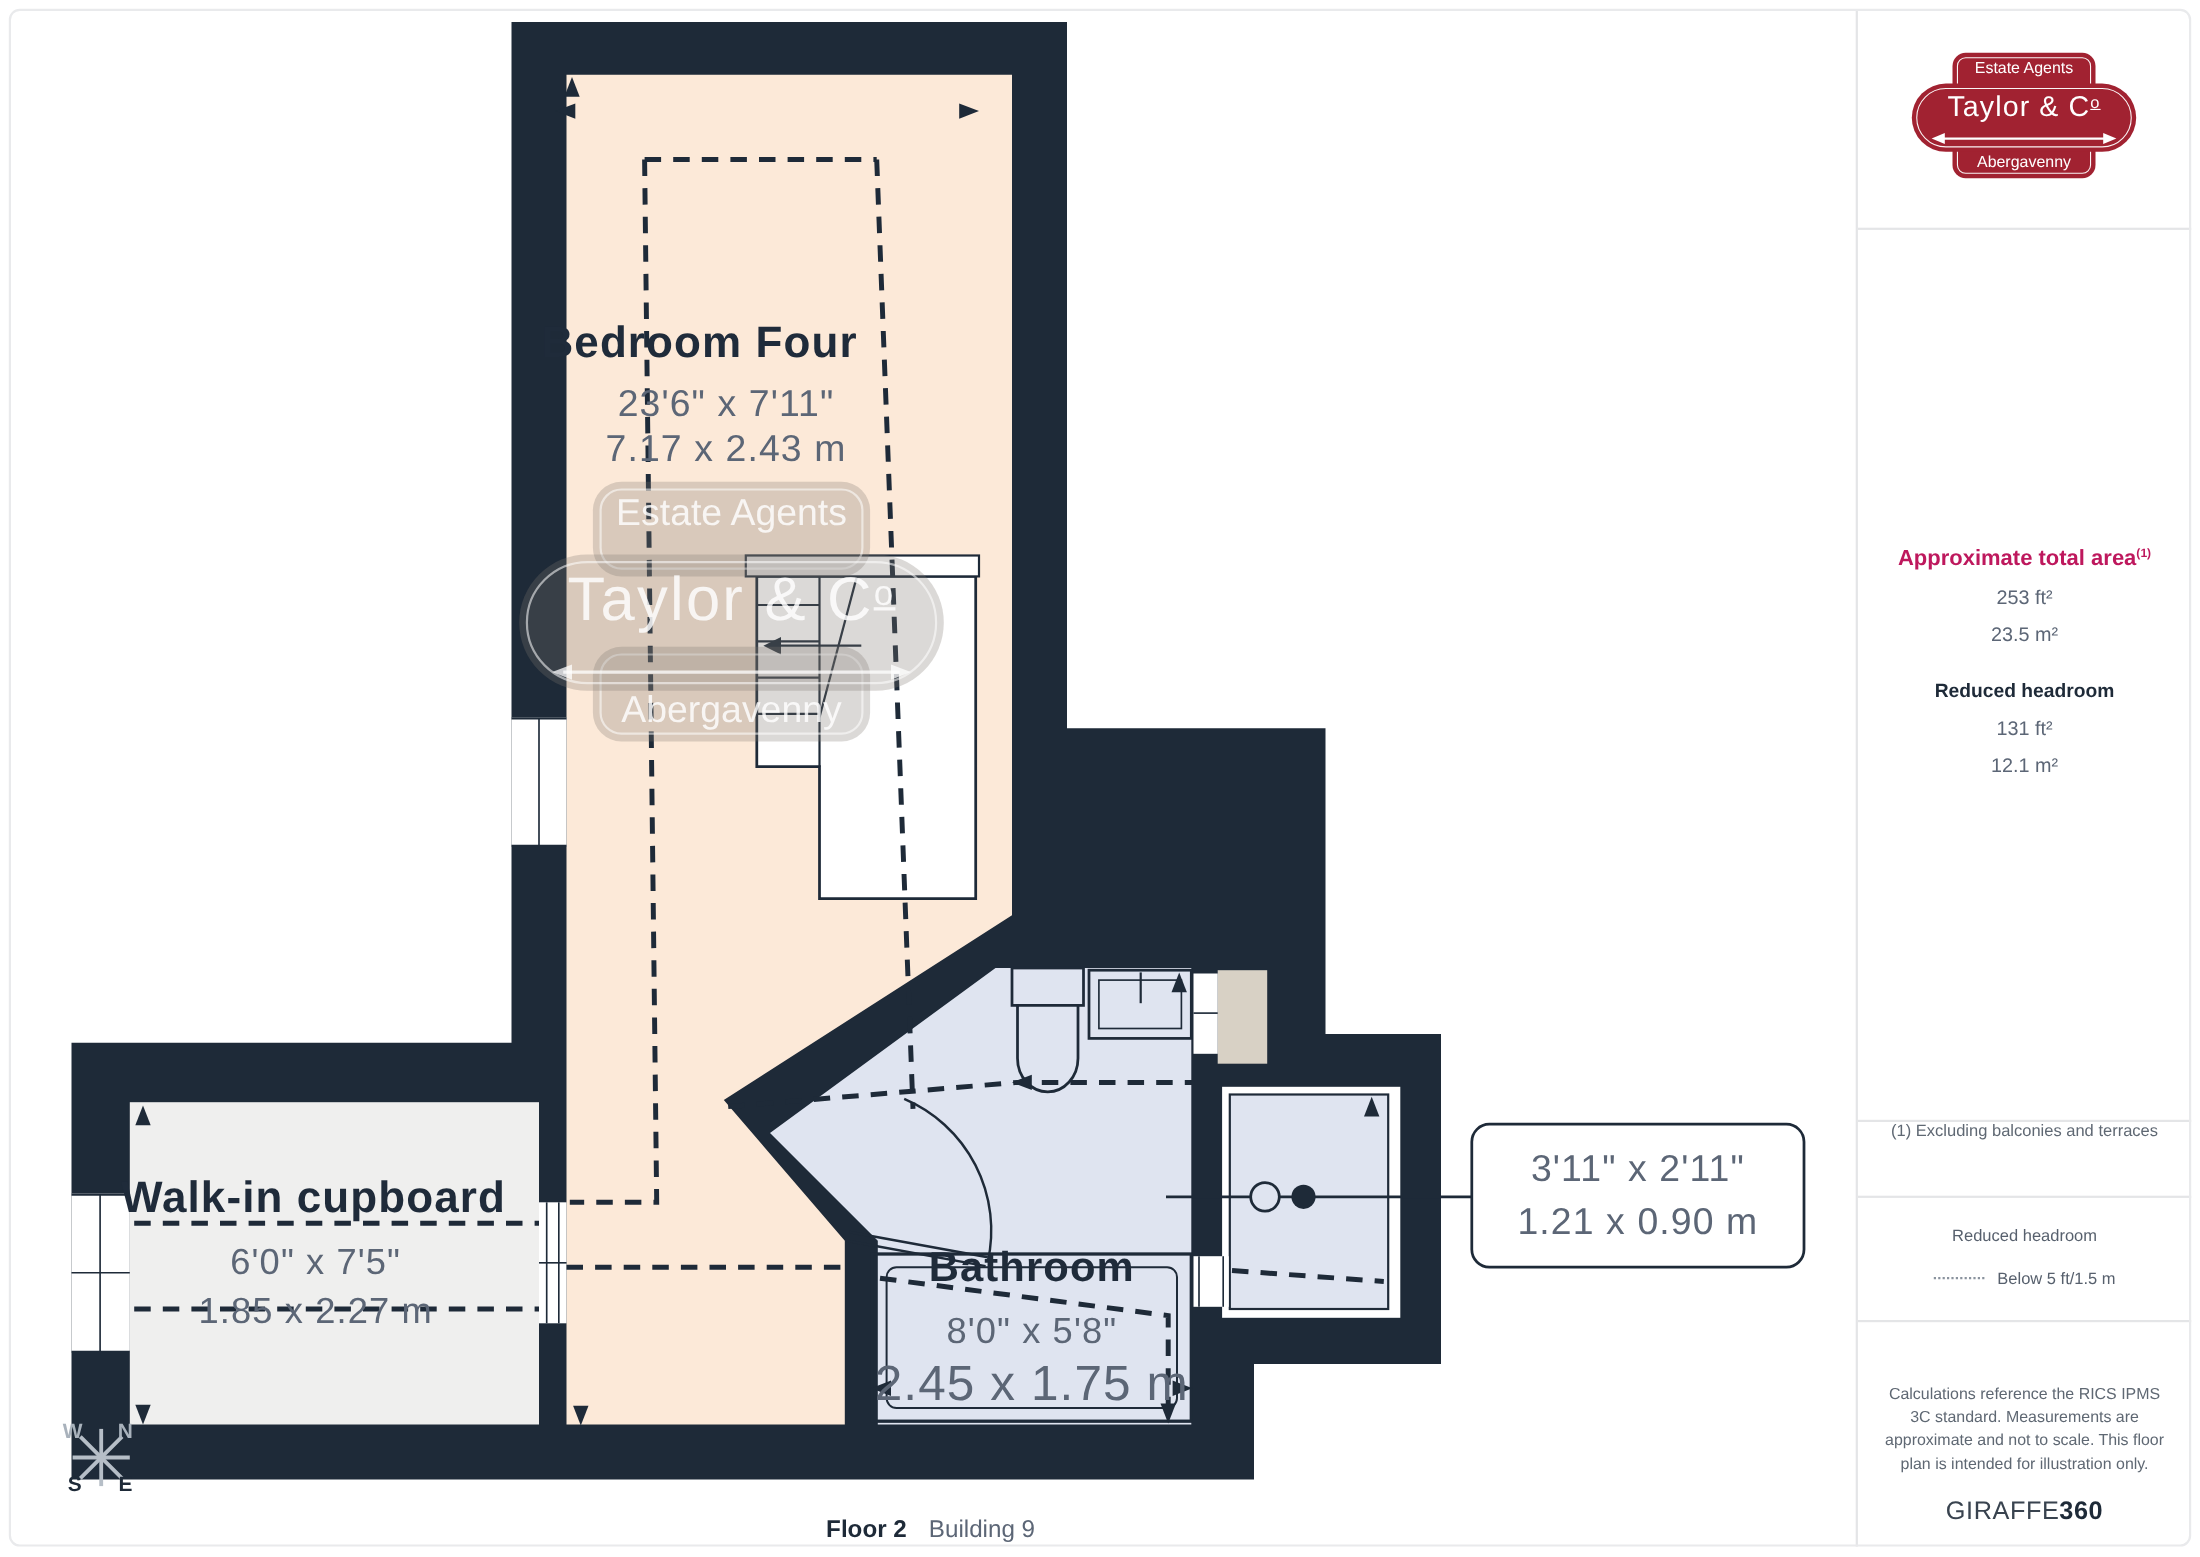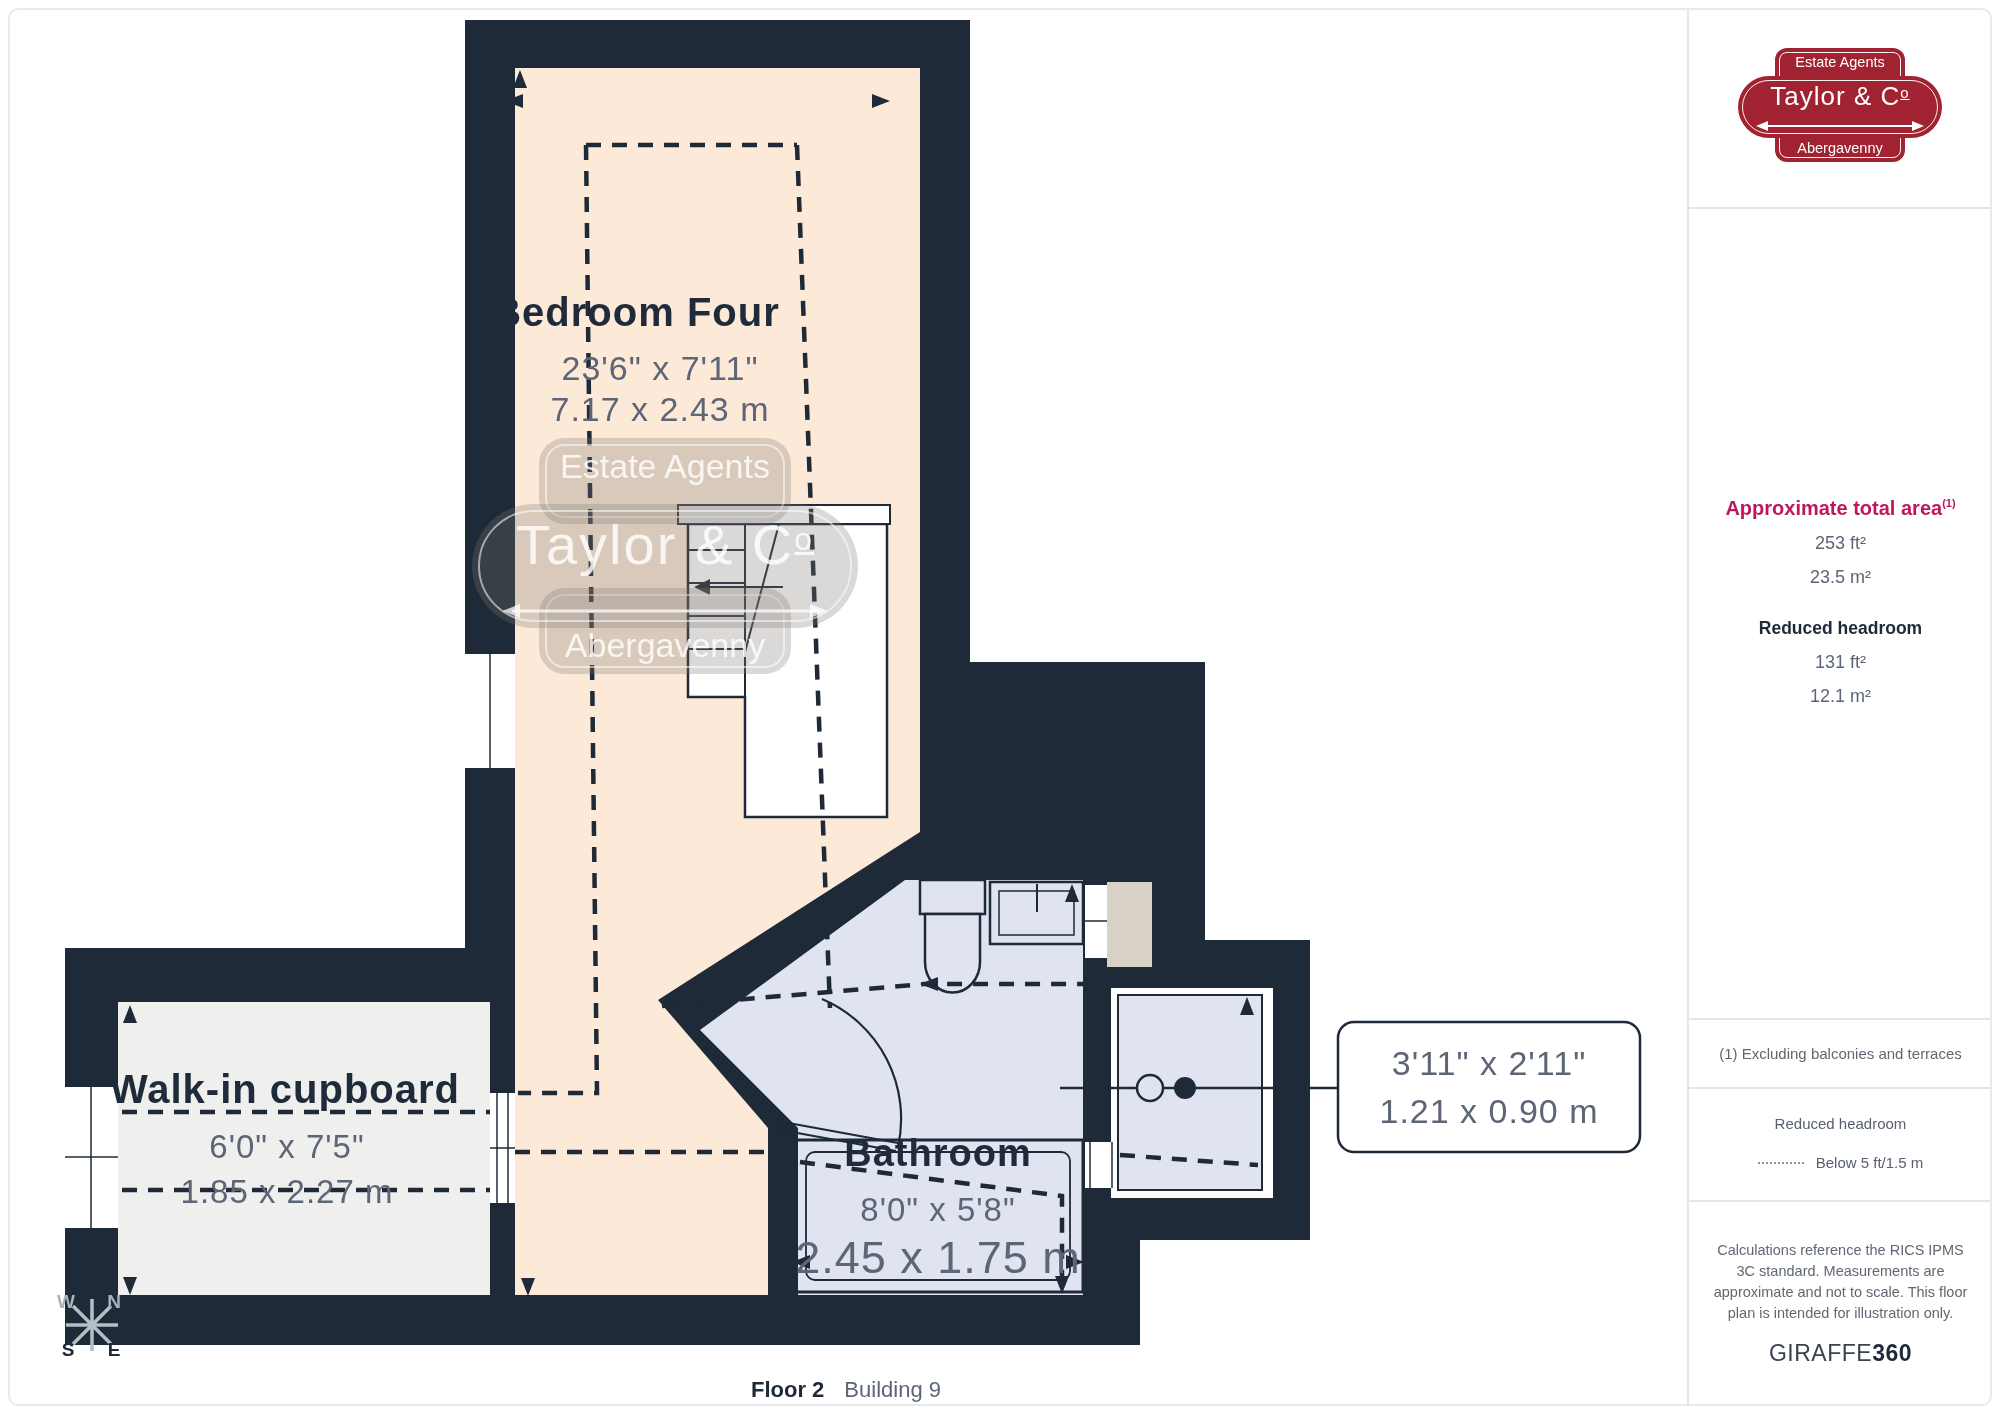--- a/index.html
+++ b/index.html
@@ -32,32 +32,32 @@
   .wm-name{font-size:56px;letter-spacing:2px;margin-top:8px;}
   .wm-o{font-size:32px;vertical-align:14px;text-decoration:underline;}
   .wm-arrow{position:absolute;left:50%;transform:translateX(-50%);bottom:9px;}
 
   
   .sidebar{position:absolute;left:1687px;top:9px;width:305px;height:1397px;border-left:2px solid #e4e5e7;box-sizing:border-box;background:#fff;}
   .sec{position:absolute;left:0;width:100%;box-sizing:border-box;text-align:center;}
   .sec-border{border-bottom:2px solid #e4e5e7;}
   .sec-logo{top:0;height:200px;}
   .sec-area{top:200px;height:811px;padding-top:288px;}
-  .sec-note{top:1011px;height:69px;display:flex;align-items:center;justify-content:center;}
+  .sec-note{top:1011px;height:69px;display:flex;justify-content:center;}
   .sec-legend{top:1080px;height:113px;padding-top:26px;}
   .sec-calc{top:1193px;height:202px;padding-top:38px;}
   .area-title{font-size:20px;font-weight:bold;color:#be185d;}
   .area-sup{font-size:11px;font-weight:bold;vertical-align:8px;}
   .area-val{font-size:18px;color:#5c6676;margin-top:13px;}
   .reduced-title{font-size:17.5px;font-weight:bold;color:#1e2a38;margin-top:30px;}
   .note-text{font-size:15px;color:#5f6873;}
   .legend-title{font-size:15px;color:#57606d;}
   .legend-row{margin-top:22px;font-size:15px;color:#57606d;}
   .legend-dots{display:inline-block;width:46px;border-bottom:2px dotted #8a939e;margin-right:12px;vertical-align:4px;}
-  .calc-text{font-size:14.5px;color:#5f6873;line-height:1.45;width:256px;margin:0 auto;}
+  .calc-text{font-size:14.5px;color:#5f6873;line-height:1.45;width:256px;margin:18px auto;}
   .brand{margin-top:16px;font-size:23px;letter-spacing:0.5px;color:#39434f;}
   .brand b{color:#1e2a38;}
 
   
   .logo{position:absolute;left:1738px;top:48px;width:204px;height:114px;}
   .logo-piece{position:absolute;background:#a12231;outline:1.5px solid rgba(255,255,255,0.95);outline-offset:-5px;color:#fff;text-align:center;box-sizing:border-box;}
   .logo-mid{left:0;top:28px;width:204px;height:62px;border-radius:31px;z-index:2;}
   .logo-tab-top{left:50%;transform:translateX(-50%);top:0;width:130px;height:42px;border-radius:12px;z-index:1;font-size:14.5px;padding-top:6px;}
   .logo-tab-bot{left:50%;transform:translateX(-50%);bottom:0;width:130px;height:42px;border-radius:12px;z-index:1;font-size:14.5px;display:flex;align-items:flex-end;justify-content:center;padding-bottom:6px;}
   .logo-name{font-size:26px;letter-spacing:1px;margin-top:5px;}

